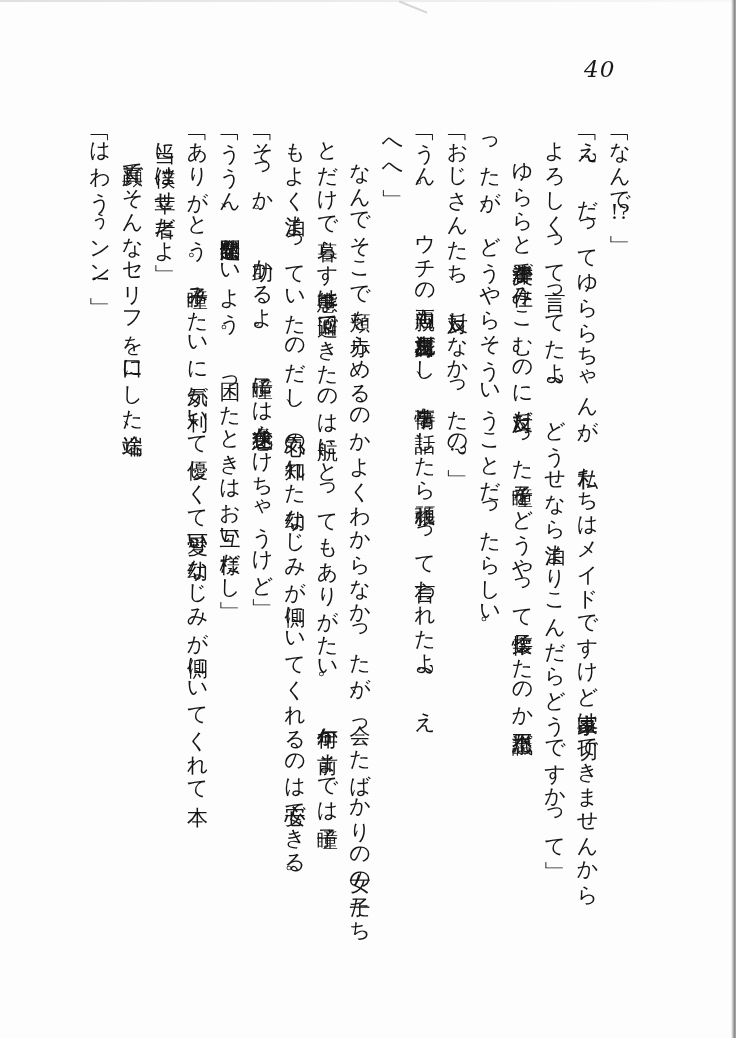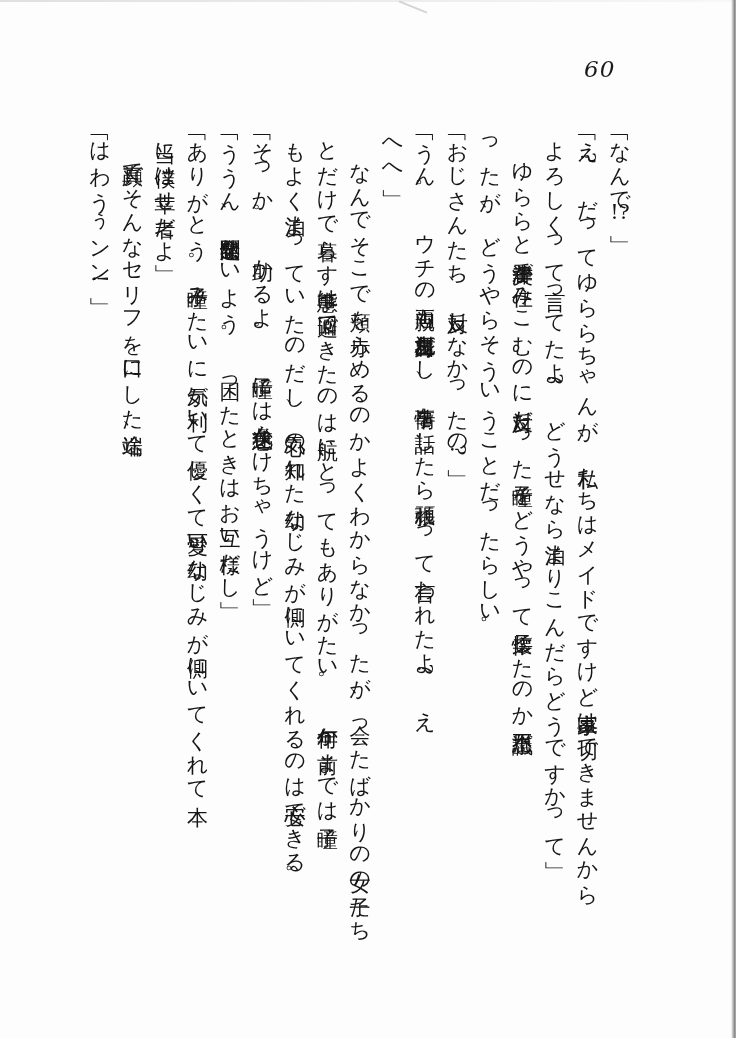--- a/index.html
+++ b/index.html
@@ -77,21 +77,21 @@
     height: 2px;
     background: #b9b9b9;
     opacity: 0.6;
     transform: rotate(22deg);
   }
 </style>
 </head>
 <body>
 
 <div class="page">
-  <div class="page-number">60</div>
+  <div class="page-number">40</div>
 
   <div class="text-block" id="text-block">
       <p class="line">「なんで<span class="tcy">!?</span>」</p>
       <p class="line">「え?　だってゆららちゃんが、私たちはメイドですけど家事は一切できませんから</p>
       <p class="line">よろしくって言ってたよ?　どうせなら泊まりこんだらどうですかって」</p>
       <p class="line indent">ゆららと香津美が住みこむのに反対だった瞳子をどうやって懐柔したのか不思議だ</p>
       <p class="line">ったが、どうやらそういうことだったらしい。</p>
       <p class="line">「おじさんたち、反対しなかったの?」</p>
       <p class="line">「うん。　ウチの両親も鬼江村出身だし、事情を話したら頑張れって言われたよ?　え</p>
       <p class="line">へへ」</p>

